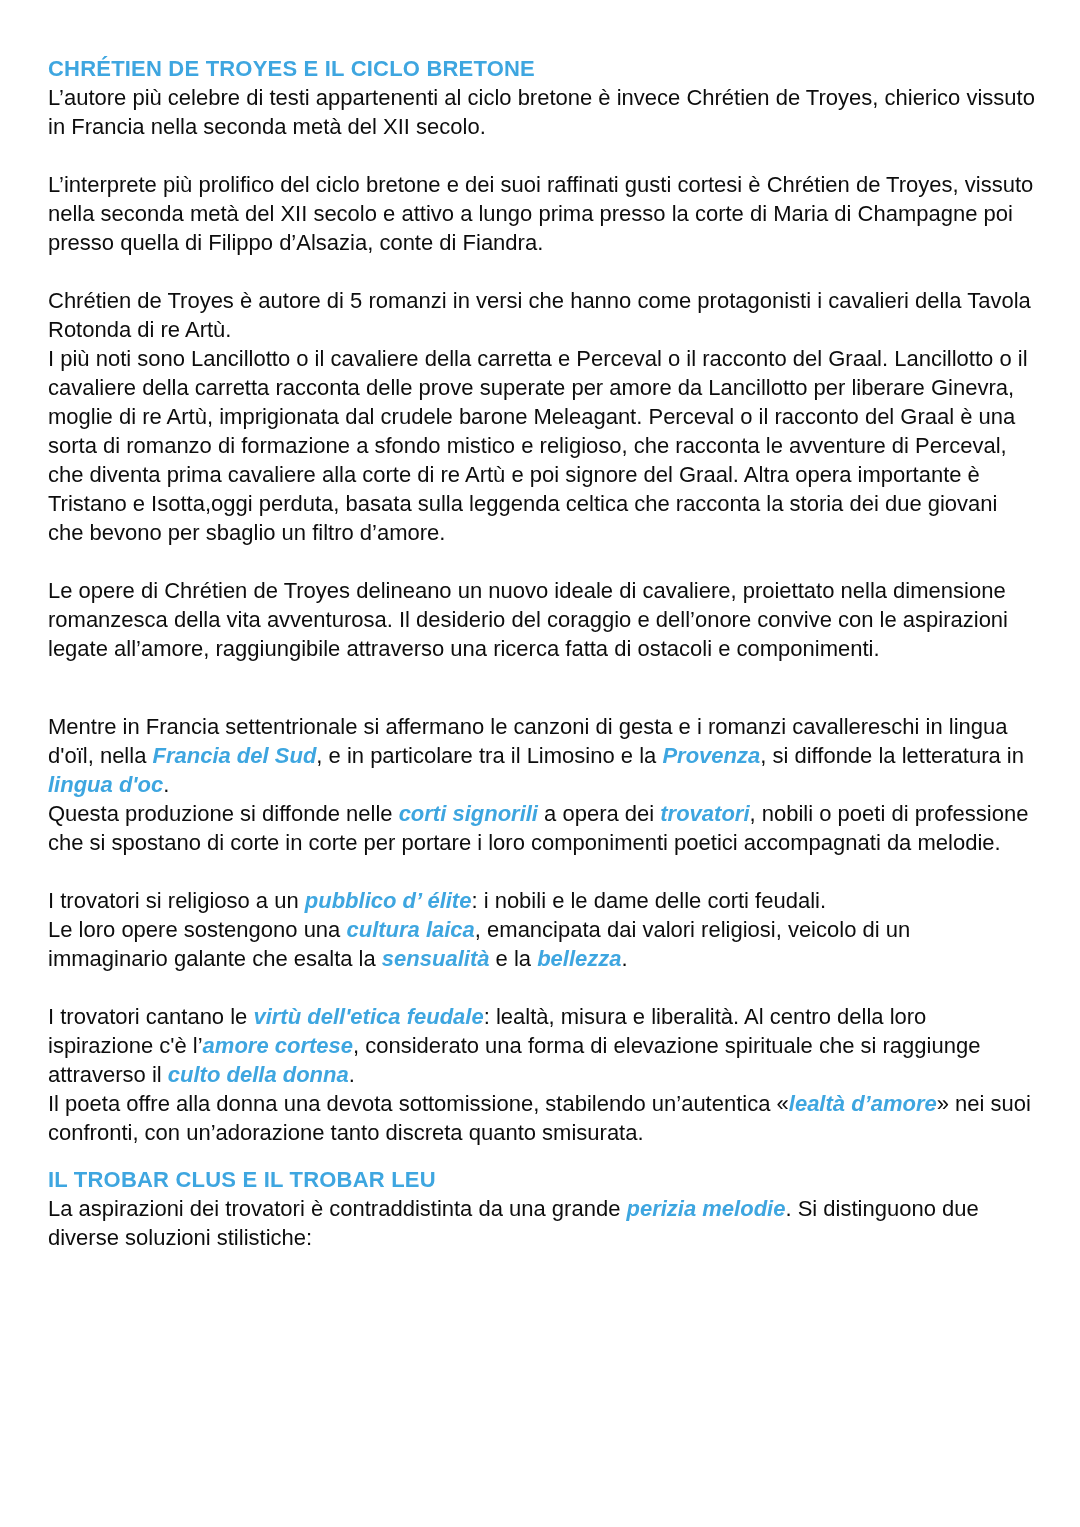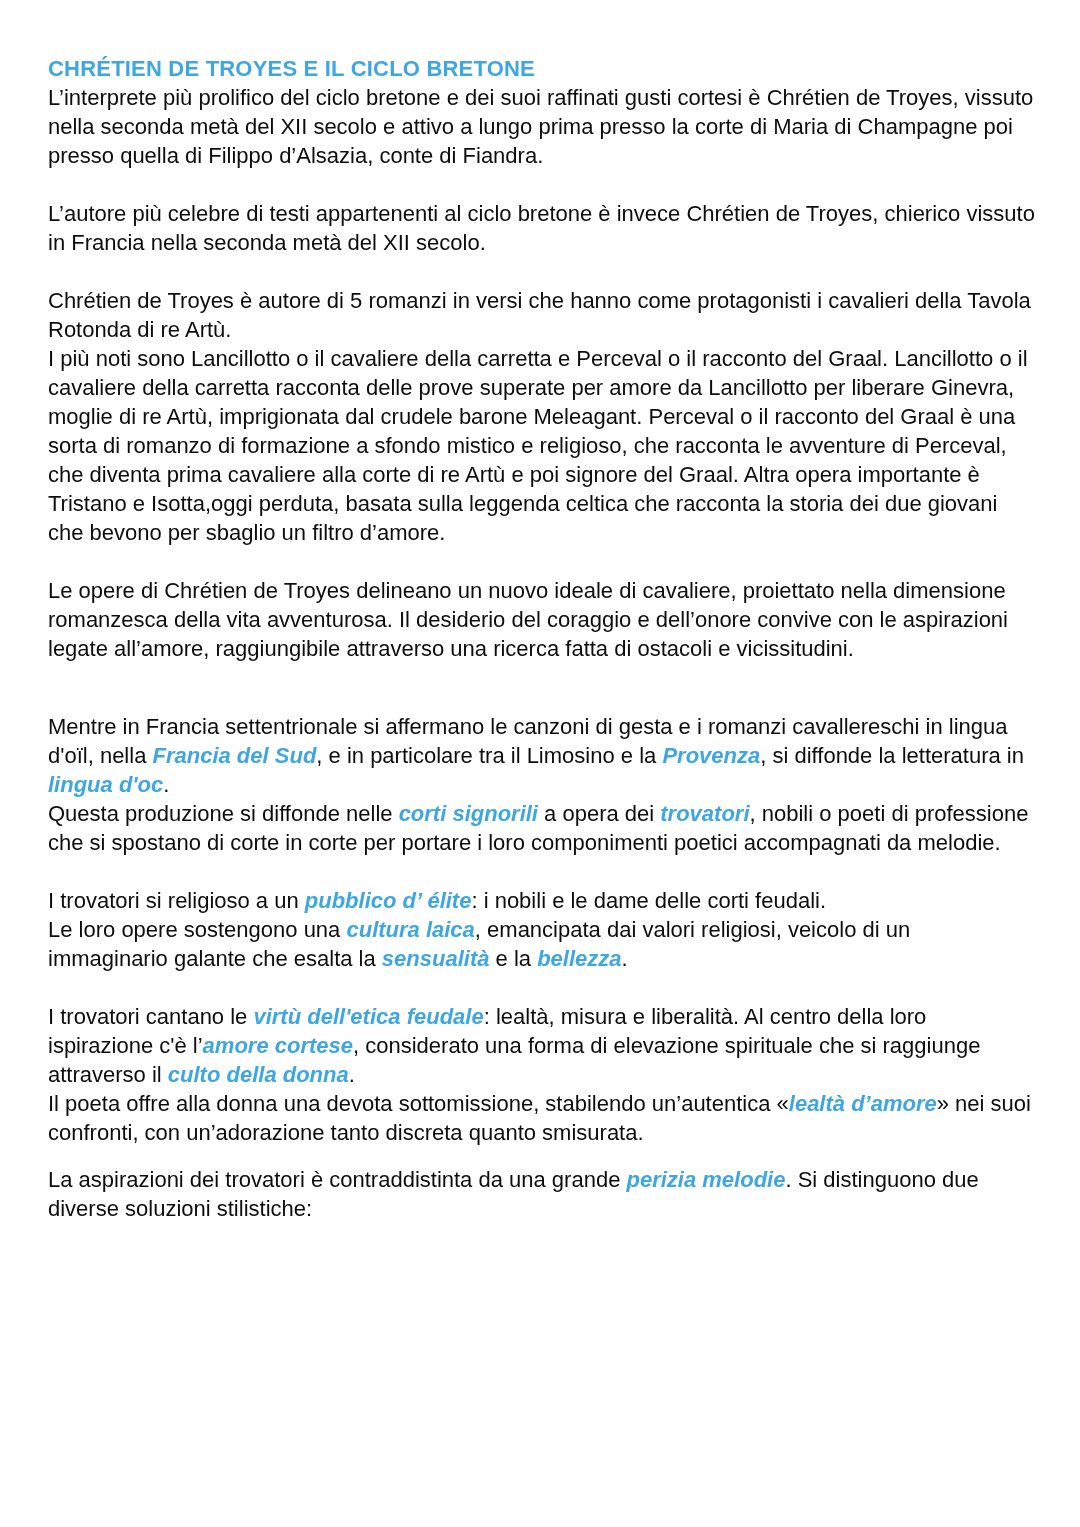--- a/index.html
+++ b/index.html
@@ -48,31 +48,32 @@
   }
   .plain { color: var(--text); }
 </style>
 </head>
 <body>
 
 <div class="page">
   <div>
       <section class="doc-section">
         <h2 class="heading">CHRÉTIEN DE TROYES E IL CICLO BRETONE</h2>
+        <p class="para"><span class="plain">L’autore più celebre di testi appartenenti al ciclo bretone è invece Chrétien de Troyes, chierico vissuto in Francia nella seconda metà del XII secolo.</span></p>
         <p class="para"><span class="plain">L’interprete più prolifico del ciclo bretone e dei suoi raffinati gusti cortesi è Chrétien de Troyes, vissuto nella seconda metà del XII secolo e attivo a lungo prima presso la corte di Maria di Champagne poi presso quella di Filippo d’Alsazia, conte di Fiandra.</span></p>
-        <p class="para"><span class="plain">L’autore più celebre di testi appartenenti al ciclo bretone è invece Chrétien de Troyes, chierico vissuto in Francia nella seconda metà del XII secolo.</span></p>
         <p class="para"><span class="plain">Chrétien de Troyes è autore di 5 romanzi in versi che hanno come protagonisti i cavalieri della Tavola Rotonda di re Artù.
 I più noti sono Lancillotto o il cavaliere della carretta e Perceval o il racconto del Graal. Lancillotto o il cavaliere della carretta racconta delle prove superate per amore da Lancillotto per liberare Ginevra, moglie di re Artù, imprigionata dal crudele barone Meleagant. Perceval o il racconto del Graal è una sorta di romanzo di formazione a sfondo mistico e religioso, che racconta le avventure di Perceval, che diventa prima cavaliere alla corte di re Artù e poi signore del Graal. Altra opera importante è Tristano e Isotta,oggi perduta, basata sulla leggenda celtica che racconta la storia dei due giovani che bevono per sbaglio un filtro d’amore.</span></p>
-        <p class="para"><span class="plain">Le opere di Chrétien de Troyes delineano un nuovo ideale di cavaliere, proiettato nella dimensione romanzesca della vita avventurosa. Il desiderio del coraggio e dell’onore convive con le aspirazioni legate all’amore, raggiungibile attraverso una ricerca fatta di ostacoli e vicissitudini.</span></p>
+        <p class="para"><span class="plain">Le opere di Chrétien de Troyes delineano un nuovo ideale di cavaliere, proiettato nella dimensione romanzesca della vita avventurosa. Il desiderio del coraggio e dell’onore convive con le aspirazioni legate all’amore, raggiungibile attraverso una ricerca fatta di ostacoli e componimenti.</span></p>
       </section>
       <section class="doc-section">
         <p class="para"><span class="plain">Mentre in Francia settentrionale si affermano le canzoni di gesta e i romanzi cavallereschi in lingua d'oïl, nella </span><span class="accent">Francia del Sud</span><span class="plain">, e in particolare tra il Limosino e la </span><span class="accent">Provenza</span><span class="plain">, si diffonde la letteratura in </span><span class="accent">lingua d'oc</span><span class="plain">.
 Questa produzione si diffonde nelle </span><span class="accent">corti signorili</span><span class="plain"> a opera dei </span><span class="accent">trovatori</span><span class="plain">, nobili o poeti di professione che si spostano di corte in corte per portare i loro componimenti poetici accompagnati da melodie.</span></p>
         <p class="para"><span class="plain">I trovatori si religioso a un </span><span class="accent">pubblico d’ élite</span><span class="plain">: i nobili e le dame delle corti feudali.
 Le loro opere sostengono una </span><span class="accent">cultura laica</span><span class="plain">, emancipata dai valori religiosi, veicolo di un immaginario galante che esalta la </span><span class="accent">sensualità</span><span class="plain"> e la </span><span class="accent">bellezza</span><span class="plain">.</span></p>
         <p class="para"><span class="plain">I trovatori cantano le </span><span class="accent">virtù dell'etica feudale</span><span class="plain">: lealtà, misura e liberalità. Al centro della loro ispirazione c'è l’</span><span class="accent">amore cortese</span><span class="plain">, considerato una forma di elevazione spirituale che si raggiunge attraverso il </span><span class="accent">culto della donna</span><span class="plain">.
 Il poeta offre alla donna una devota sottomissione, stabilendo un’autentica «</span><span class="accent">lealtà d’amore</span><span class="plain">» nei suoi confronti, con un’adorazione tanto discreta quanto smisurata.</span></p>
       </section>
       <section class="doc-section">
+        <h2 class="heading">IL TROBAR CLUS E IL TROBAR LEU</h2>
         <p class="para"><span class="plain">La aspirazioni dei trovatori è contraddistinta da una grande </span><span class="accent">perizia melodie</span><span class="plain">. Si distinguono due diverse soluzioni stilistiche:</span></p>
       </section>
     </div>
 </div>
 
 </body></html>

